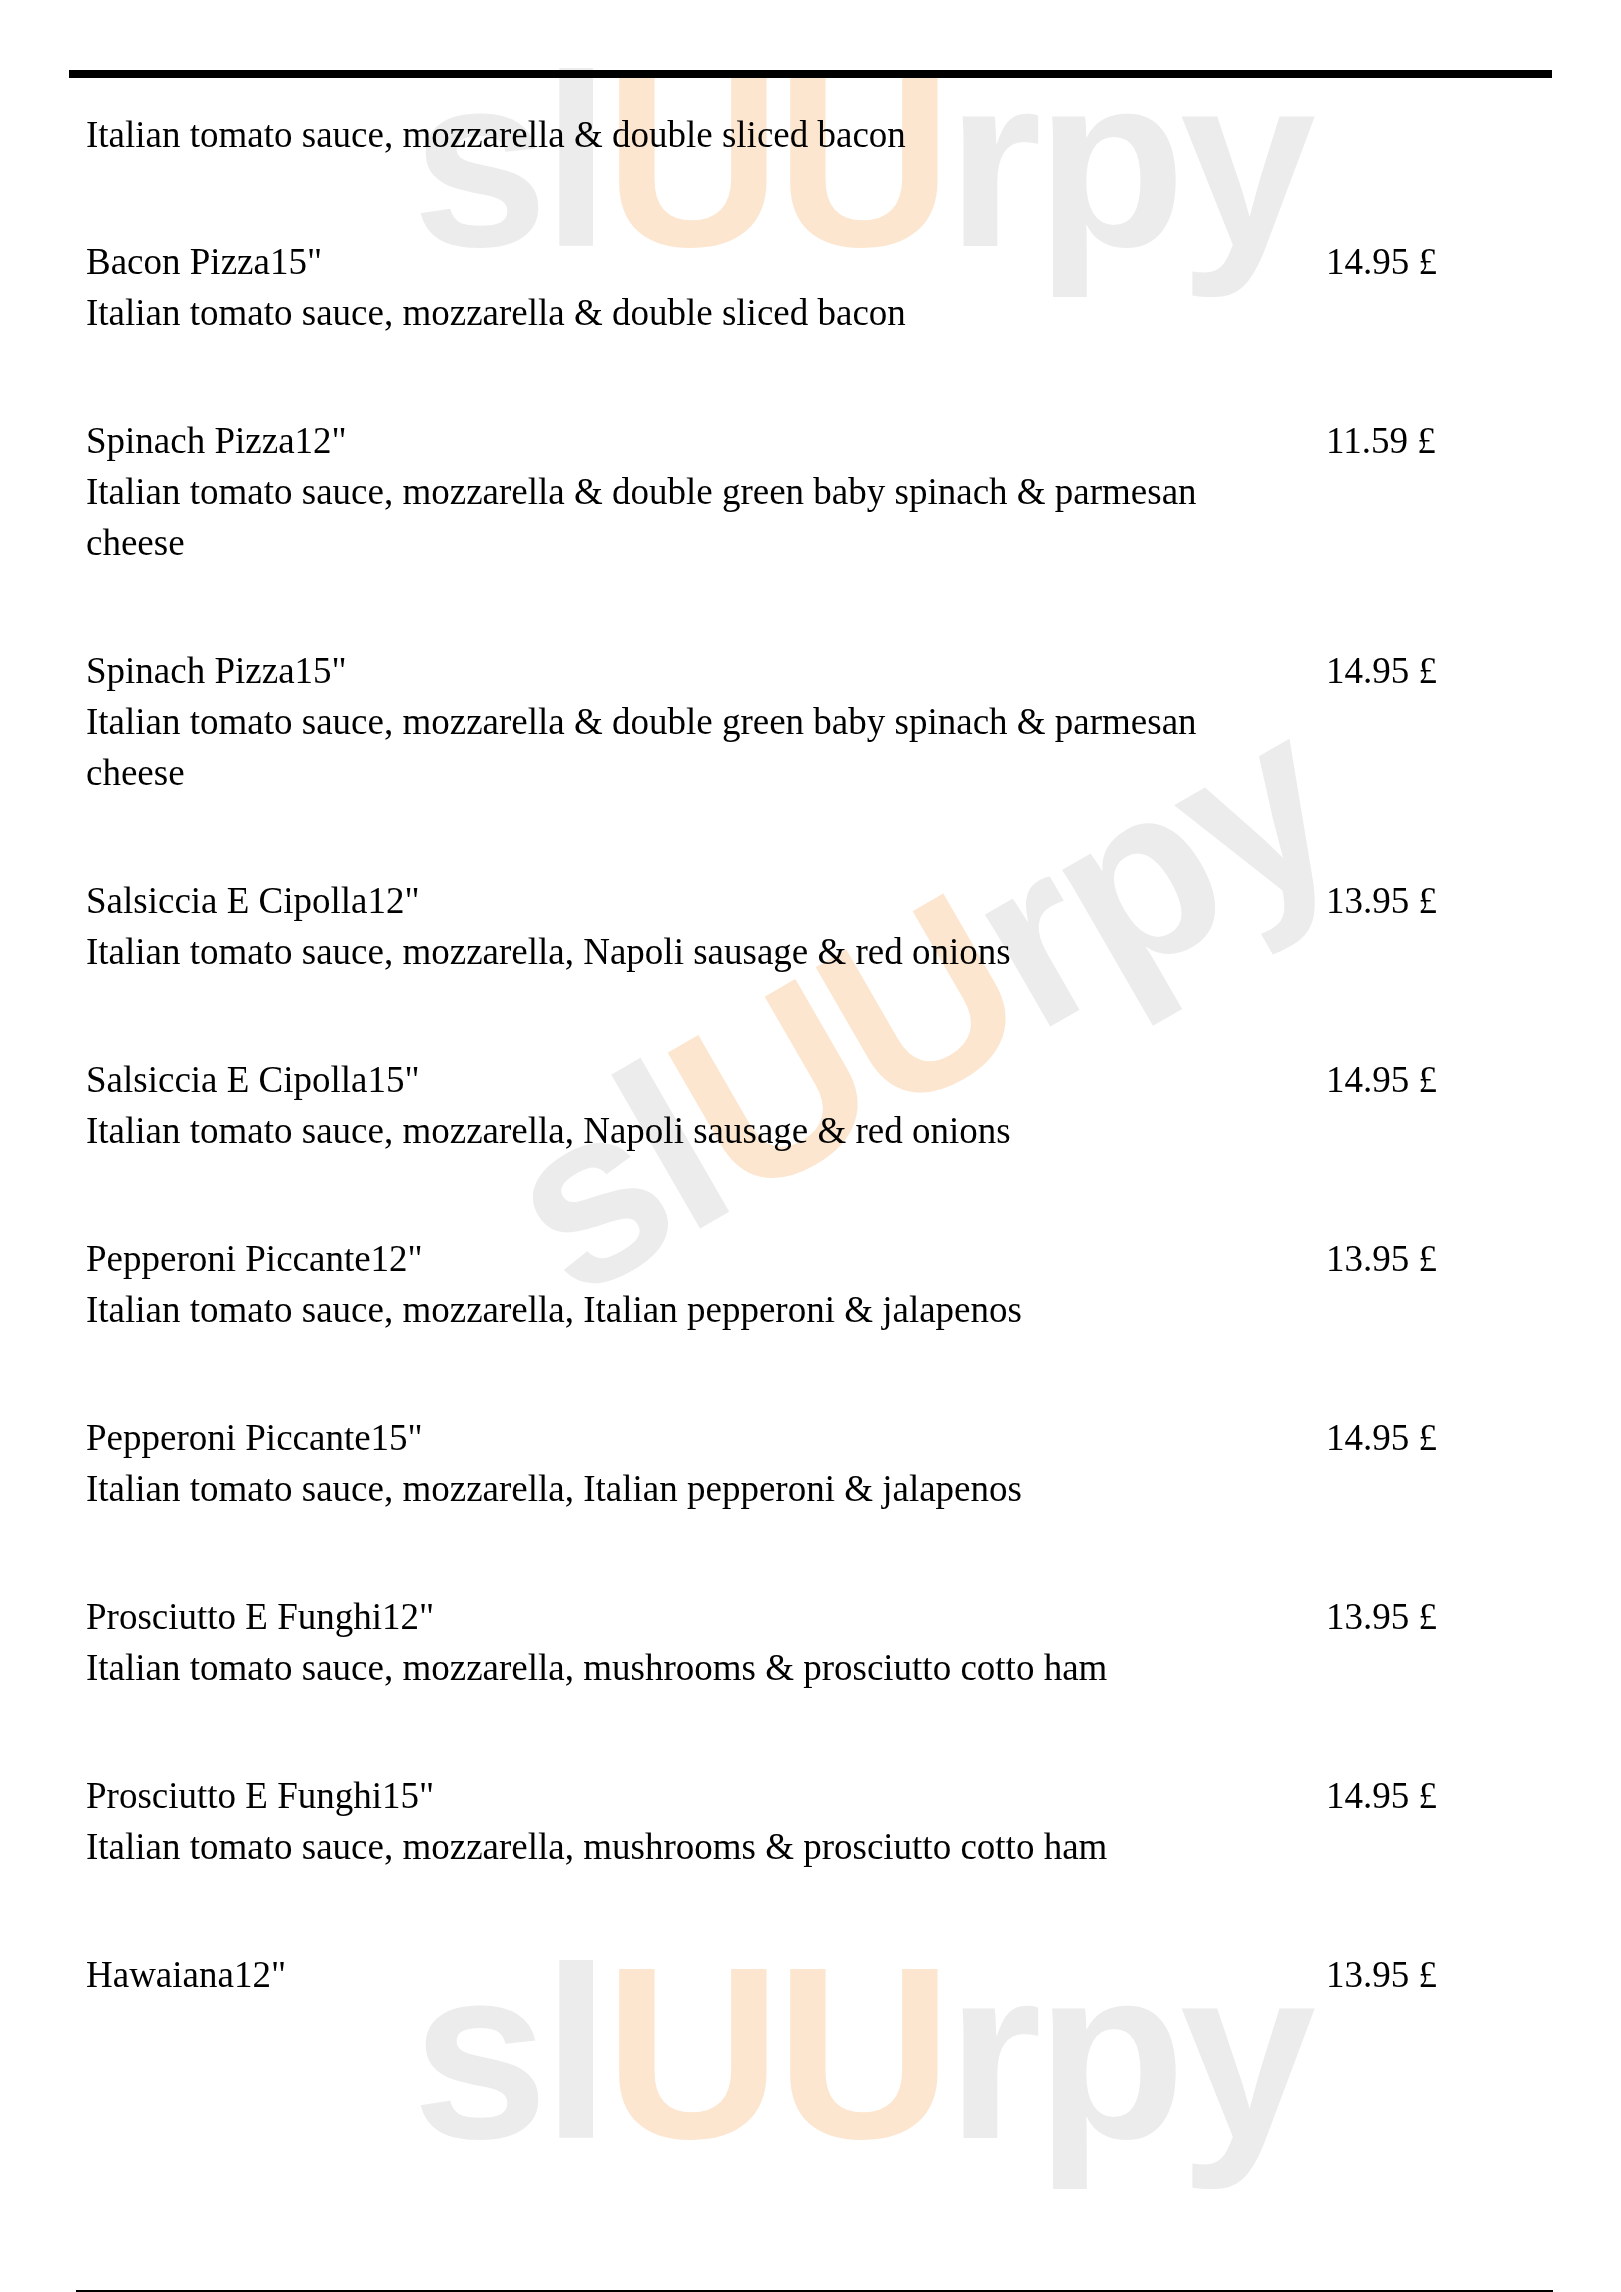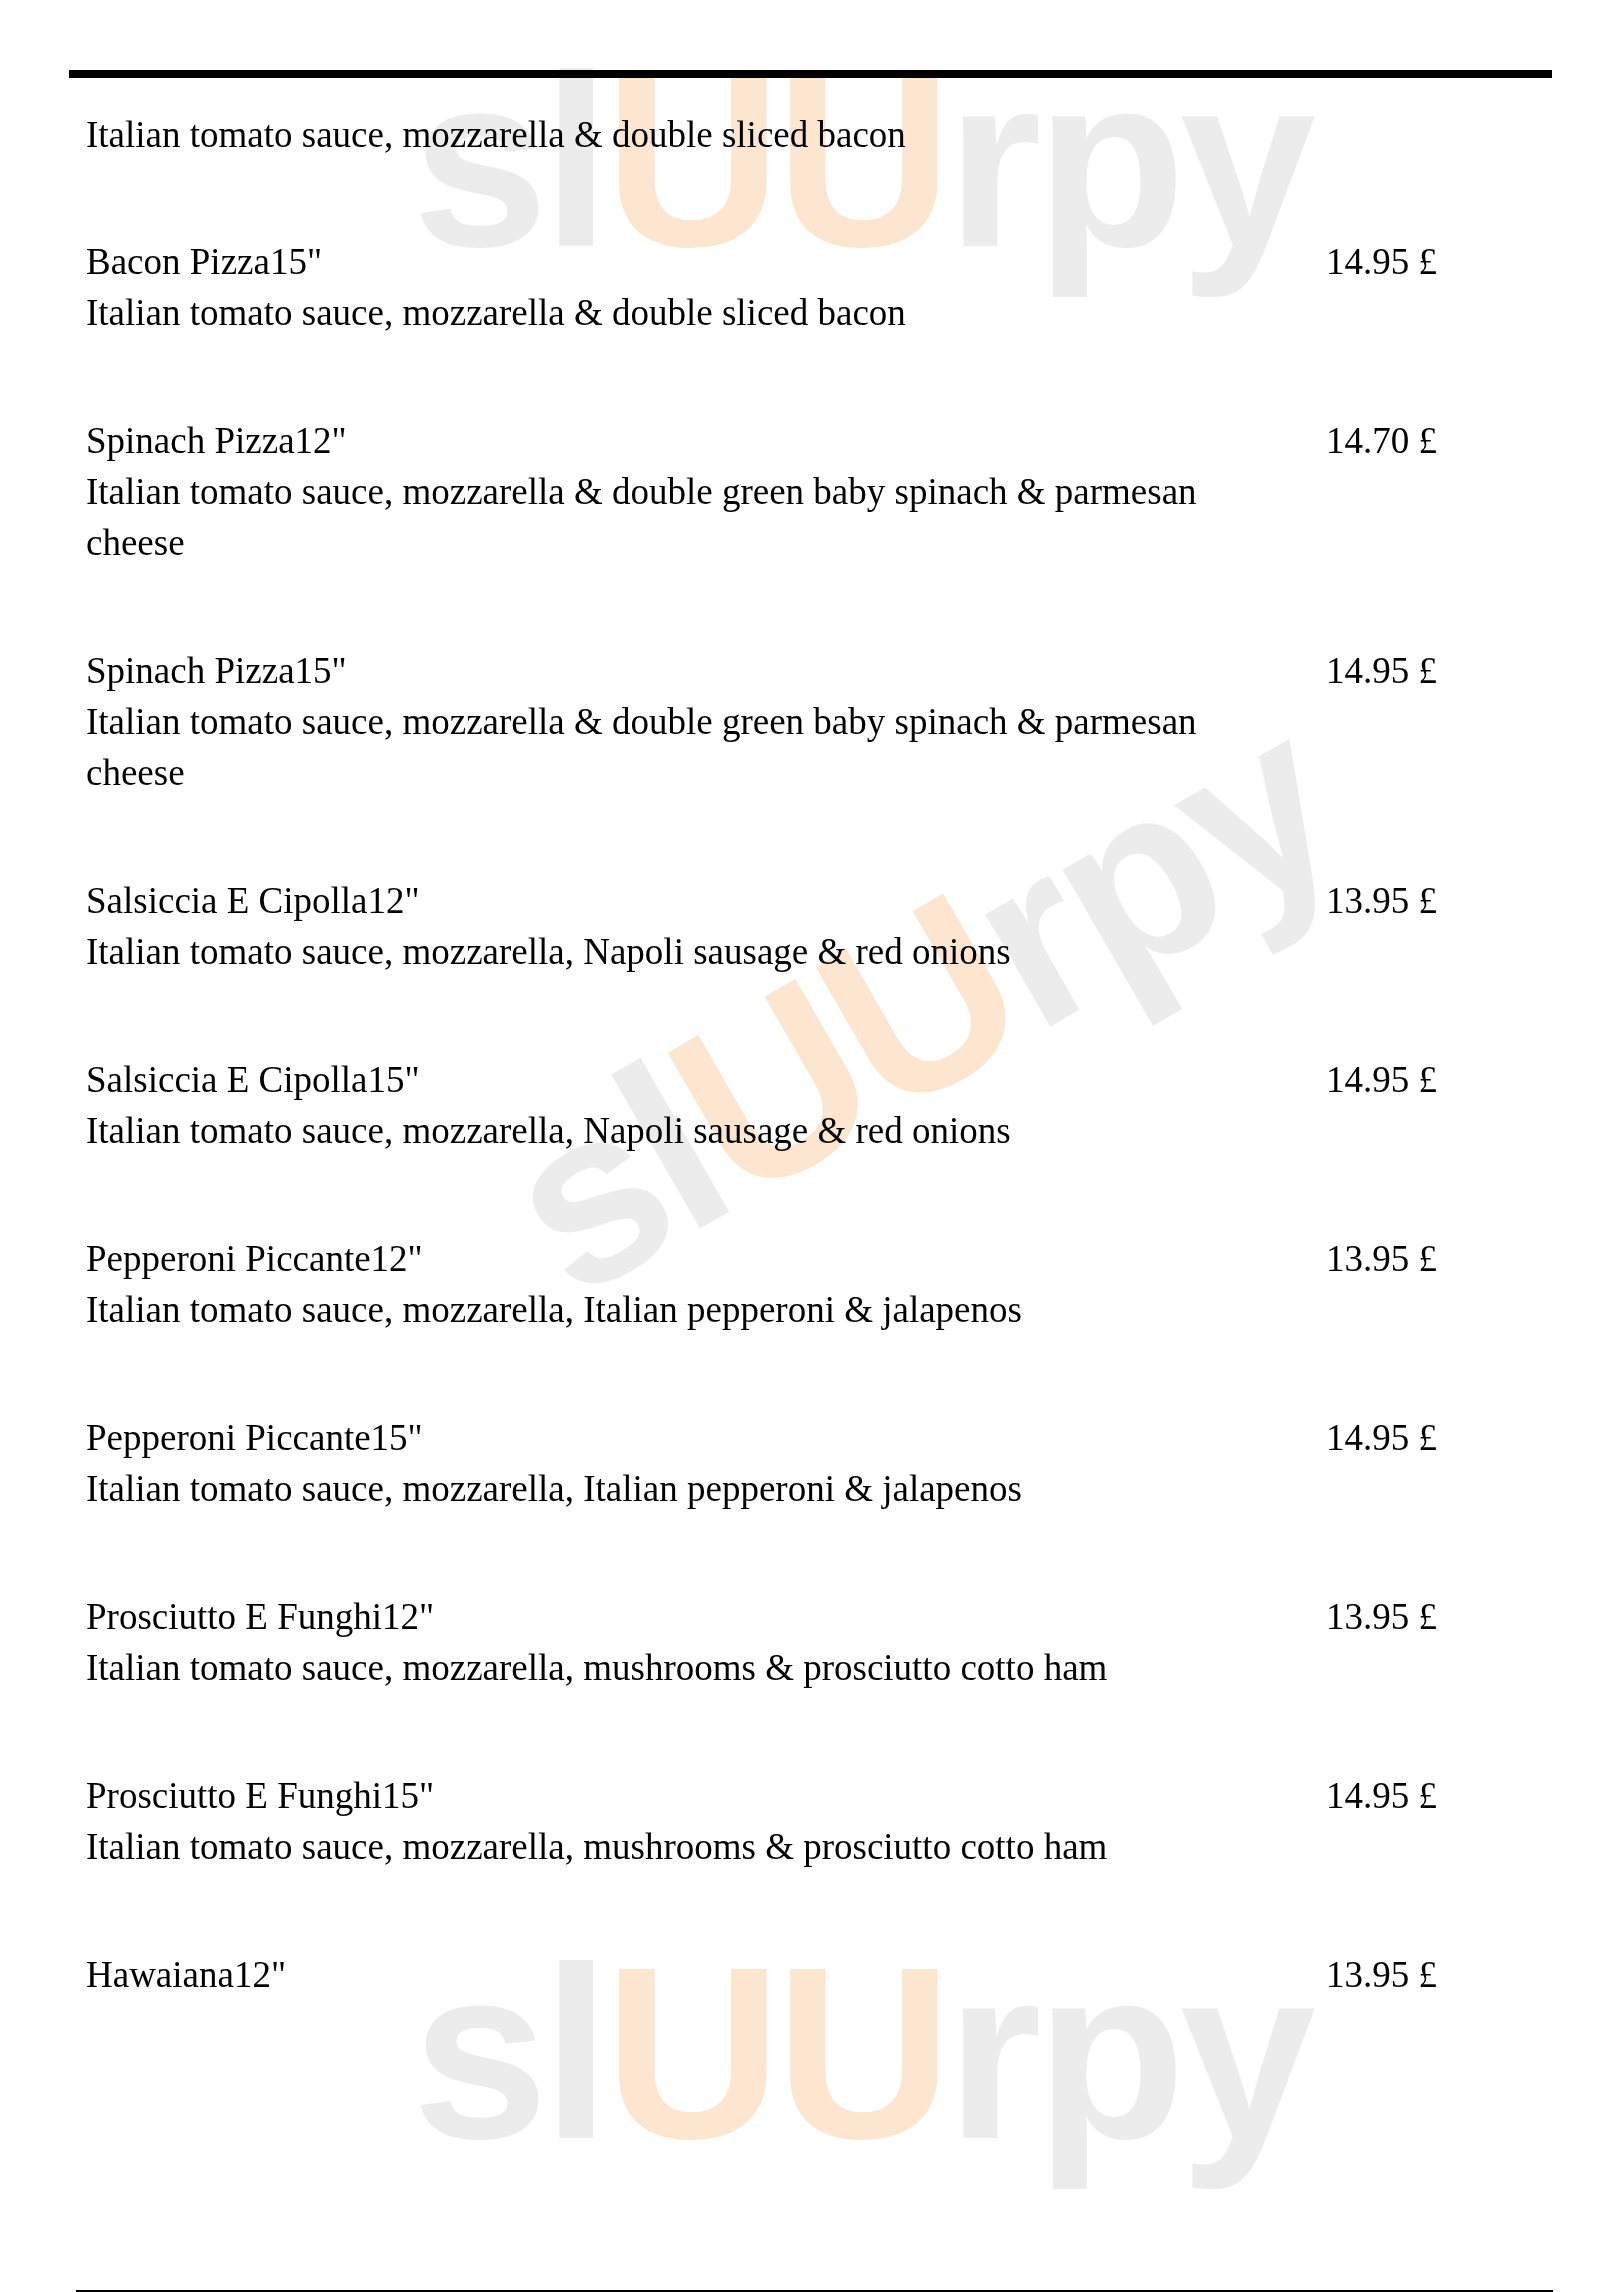--- a/index.html
+++ b/index.html
@@ -39,21 +39,21 @@
         <div class="title">Bacon Pizza15"</div>
         <div class="desc">Italian tomato sauce, mozzarella &amp; double sliced bacon</div>
       </div>
     <div class="price">14.95 £</div>
   </div>
   <div class="row item">
     <div class="left">
         <div class="title">Spinach Pizza12"</div>
         <div class="desc">Italian tomato sauce, mozzarella &amp; double green baby spinach &amp; parmesan cheese</div>
       </div>
-    <div class="price">14.70 £</div>
+    <div class="price">11.59 £</div>
   </div>
   <div class="row item">
     <div class="left">
         <div class="title">Spinach Pizza15"</div>
         <div class="desc">Italian tomato sauce, mozzarella &amp; double green baby spinach &amp; parmesan cheese</div>
       </div>
     <div class="price">14.95 £</div>
   </div>
   <div class="row item">
     <div class="left">

